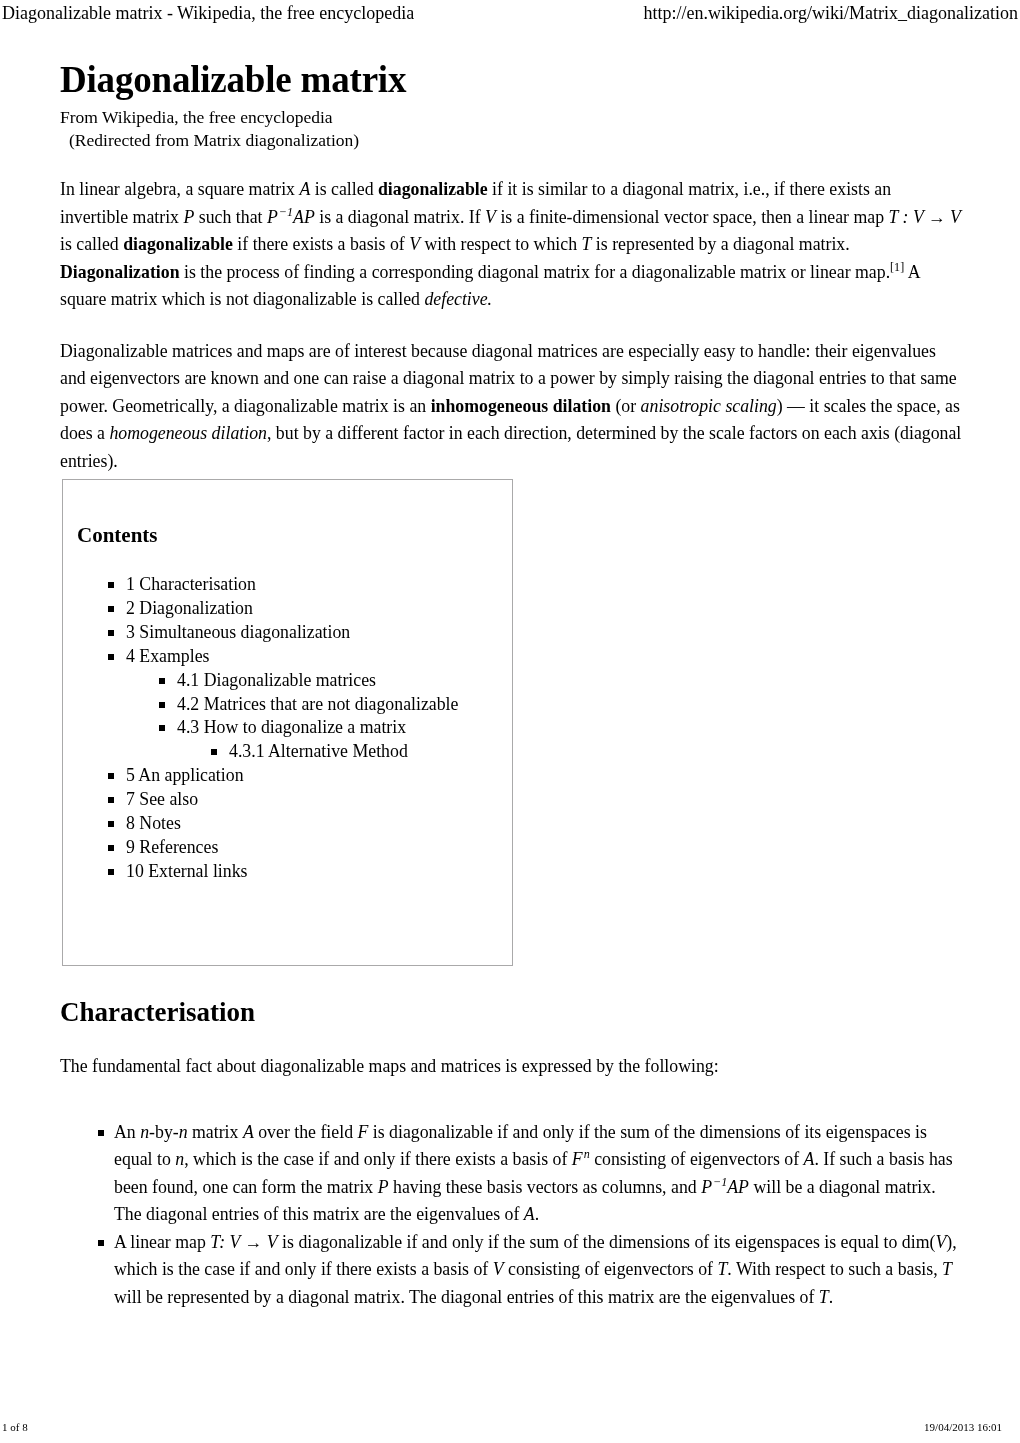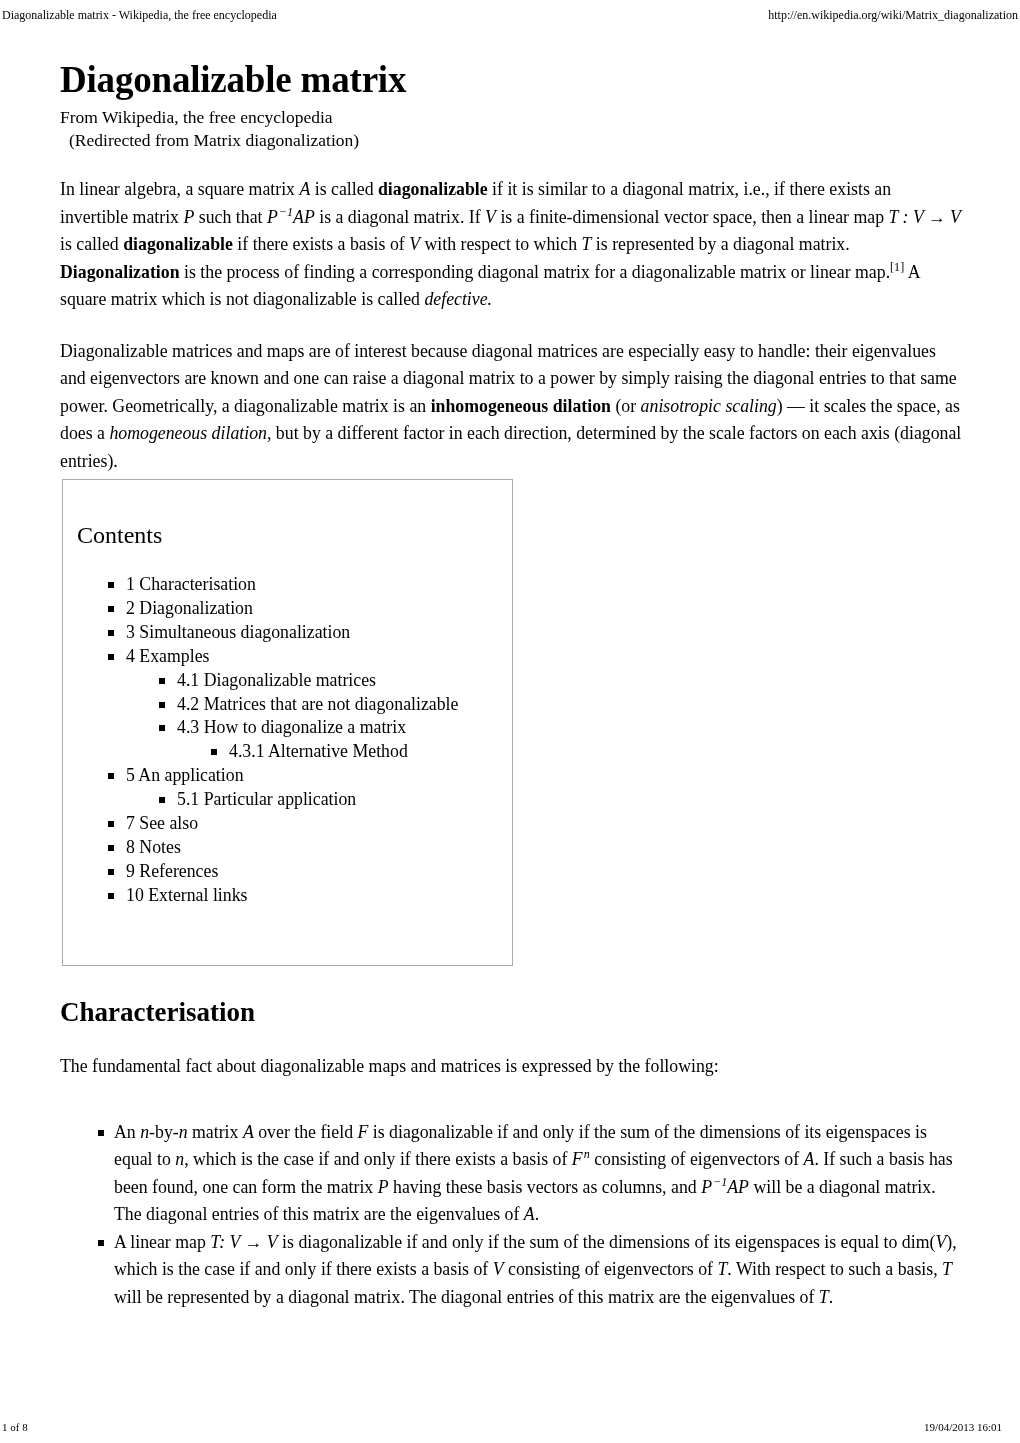--- a/index.html
+++ b/index.html
@@ -15,23 +15,23 @@
   }
 
   
   .print-header {
     position: absolute;
     top: 0px;
     left: 0px;
     width: 1020px;
     height: 24px;
     display: flex;
-    align-items: flex-end;
+    align-items: center;
     justify-content: space-between;
-    font-size: 12px;
+    font-size: 18px;
     line-height: 17px;
     padding: 3px 2px 0 2px;
     white-space: nowrap;
   }
   .print-header .hdr-title { text-align: left; }
   .print-header .hdr-url { text-align: right; }
 
   .print-footer {
     position: absolute;
     bottom: 0px;
@@ -103,23 +103,23 @@
   .toc-box {
     position: absolute;
     left: 62px;
     top: 479px;
     width: 451px;
     height: 487px;
     border: 1px solid #aaa9aa;
     background: #ffffff;
   }
   .toc-title {
-    font-size: 24px;
+    font-size: 21px;
     line-height: 32px;
-    font-weight: normal;
+    font-weight: bold;
     margin: 39px 0 0 14px;
   }
   ul.toc-list {
     list-style: none;
     margin: 22px 0 0 0;
     padding: 0;
   }
   ul.toc-list li {
     font-size: 17.8px;
     line-height: 23.9px;
@@ -199,21 +199,20 @@
   <ul class="toc-list">
     <li class="lvl1"><span class="sq"></span><span>1 Characterisation</span></li>
     <li class="lvl1"><span class="sq"></span><span>2 Diagonalization</span></li>
     <li class="lvl1"><span class="sq"></span><span>3 Simultaneous diagonalization</span></li>
     <li class="lvl1"><span class="sq"></span><span>4 Examples</span></li>
     <li class="lvl2"><span class="sq"></span><span>4.1 Diagonalizable matrices</span></li>
     <li class="lvl2"><span class="sq"></span><span>4.2 Matrices that are not diagonalizable</span></li>
     <li class="lvl2"><span class="sq"></span><span>4.3 How to diagonalize a matrix</span></li>
     <li class="lvl3"><span class="sq"></span><span>4.3.1 Alternative Method</span></li>
     <li class="lvl1"><span class="sq"></span><span>5 An application</span></li>
-    <li class="lvl2"><span class="sq"></span><span>5.1 Particular application</span></li>
     <li class="lvl1"><span class="sq"></span><span>7 See also</span></li>
     <li class="lvl1"><span class="sq"></span><span>8 Notes</span></li>
     <li class="lvl1"><span class="sq"></span><span>9 References</span></li>
     <li class="lvl1"><span class="sq"></span><span>10 External links</span></li>
   </ul>
 </div>
 
 <div class="section-wrap">
   <h2 class="section-title">Characterisation</h2>
 

